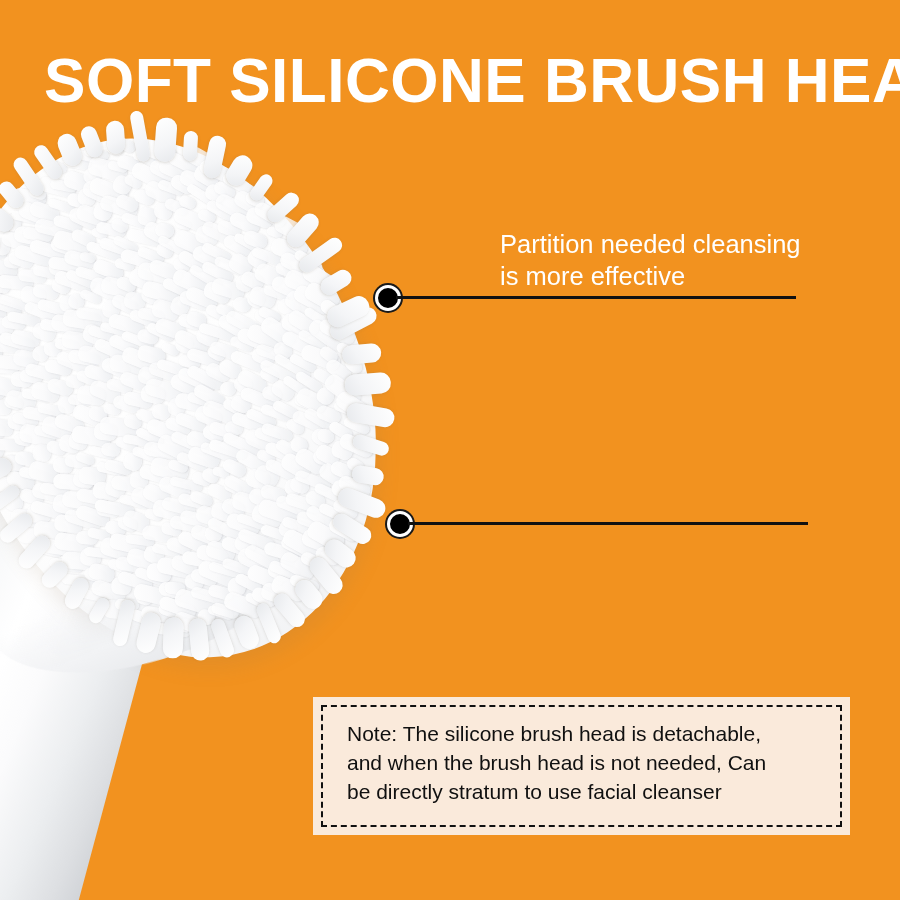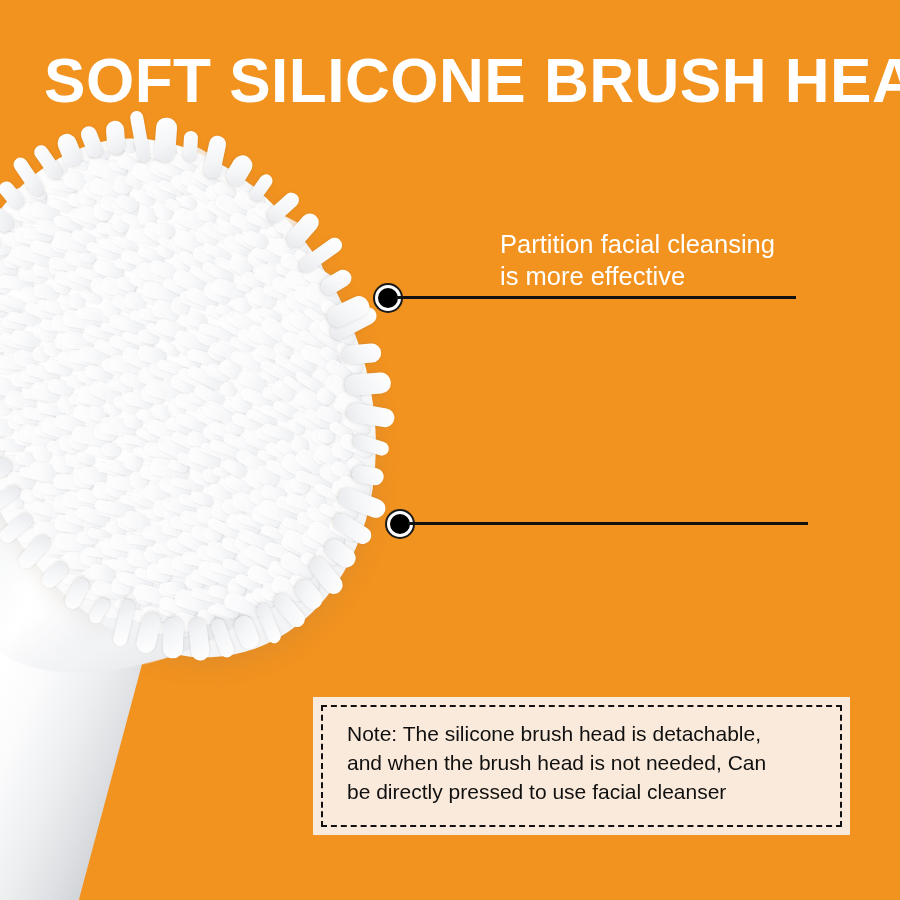--- a/index.html
+++ b/index.html
@@ -823,26 +823,26 @@
         <div class="tooth" style="left: 381.921px; top: 160.095px; width: 14.8551px; height: 49.2975px; transform: rotate(433.64deg);"></div>
         <div class="tooth" style="left: 386.575px; top: 199.006px; width: 16.834px; height: 32.593px; transform: rotate(438.135deg);"></div>
         <div class="tooth" style="left: 387.46px; top: 224.577px; width: 20.5376px; height: 43.904px; transform: rotate(443.934deg);"></div>
       </div>
   </div>
 
   <div class="title">SOFT SILICONE BRUSH HEAD</div>
 
   <div class="callout-dot" style="left:375px; top:285px;"></div>
   <div class="callout-line" style="left:396px; top:296px; width:400px;"></div>
-  <div class="callout-text" style="left:500px; top:228px; width:330px;">Partition facial cleansing
+  <div class="callout-text" style="left:500px; top:228px; width:330px;">Partition needed cleansing
 is more effective</div>
 
   <div class="callout-dot" style="left:387px; top:511px;"></div>
   <div class="callout-line" style="left:408px; top:522px; width:400px;"></div>
 
   <div class="note-box">
     <div class="note-inner"></div>
     <div class="note-text">Note: The silicone brush head is detachable,
 and when the brush head is not needed, Can
-be directly pressed to use facial cleanser</div>
+be directly stratum to use facial cleanser</div>
   </div>
 
 </div>
 
 </body></html>

